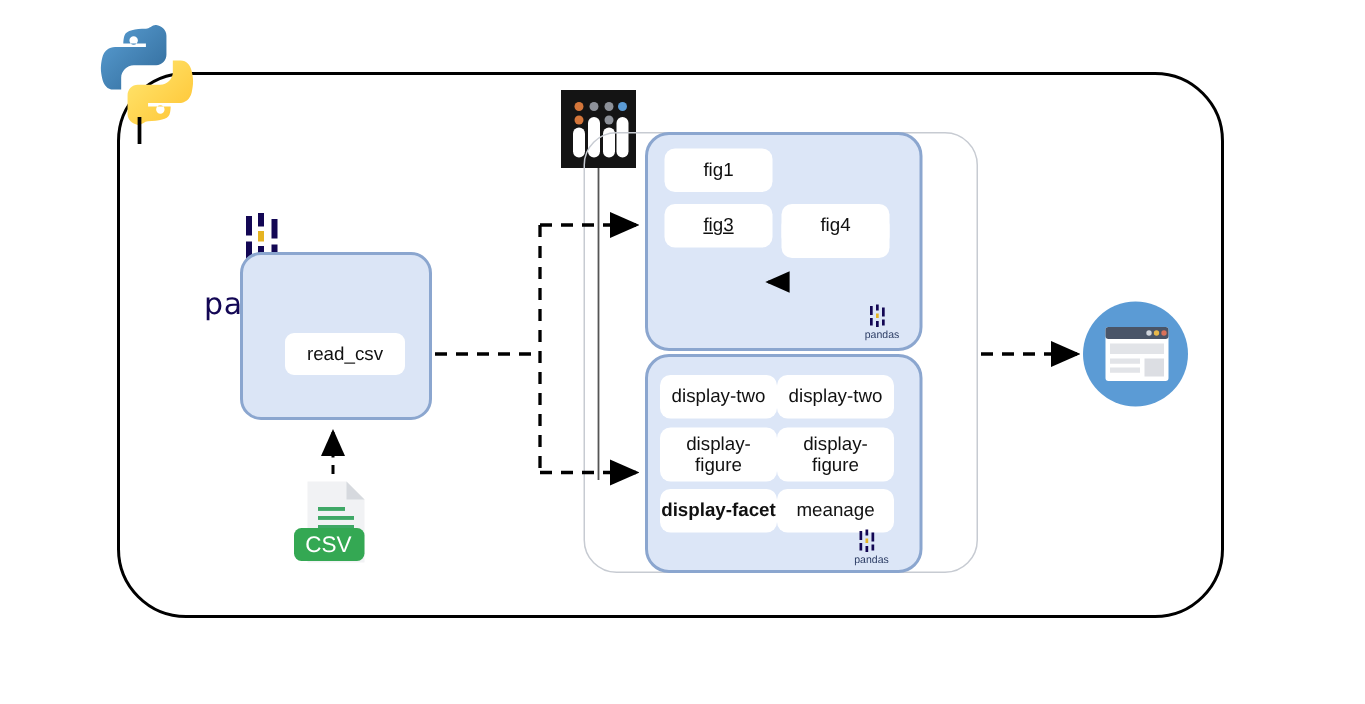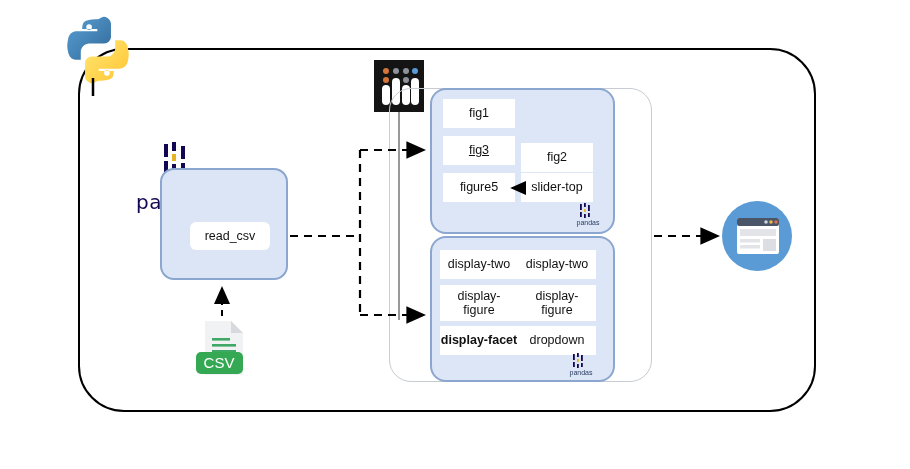--- a/index.html
+++ b/index.html
@@ -53,21 +53,21 @@
 
   
   .panel{
     position:absolute;background:#dce6f7;border:2.2px solid #8ba6cf;
     border-radius:16px;box-sizing:border-box;
   }
   .panel-figs{left:430px;top:88px;width:185px;height:146px;}
   .panel-display{left:430px;top:236px;width:185px;height:146px;}
 
   .cell{
-    position:absolute;background:#ffffff;border-radius:0;
+    position:absolute;background:#ffffff;border-radius:7px;
     display:flex;align-items:center;justify-content:center;text-align:center;
     font-size:12.5px;color:#111;line-height:1.15;
   }
   .cell.two-line{font-size:12.5px;}
 
   .panel-pandas-mark{position:absolute;width:36px;height:24px;}
 
   
   .browser-circle{
     position:absolute;left:722px;top:201px;width:70px;height:70px;
@@ -145,22 +145,21 @@
     </svg>
   </div>
 
   <div class="dash-container"></div>
 
   <div class="panel panel-figs"></div>
 
   <div class="cell" style="left:443px;top:99px;width:72px;height:29px;">fig1</div>
   <div class="cell" style="left:521px;top:99px;width:72px;height:29px;margin-top:44px;">fig2</div>
   <div class="cell" style="left:443px;top:136px;width:72px;height:29px;text-decoration:underline;">fig3</div>
-  <div class="cell" style="left:443px;top:173px;width:72px;height:29px;">figure5</div>
-  <div class="cell" style="left:521px;top:173px;width:72px;height:29px;">slider-top</div>
+  <div class="cell" style="left:521px;top:136px;width:72px;height:29px;">fig4</div>
 
   <div class="panel-pandas-mark" style="left:570px;top:203px;">
     <svg viewBox="0 0 36 24" width="36" height="24">
       <rect x="10" y="1" width="1.8" height="6" fill="#130754"></rect>
       <rect x="10" y="9" width="1.8" height="5" fill="#130754"></rect>
       <rect x="14" y="0" width="1.8" height="4" fill="#130754"></rect>
       <rect x="14" y="6" width="1.8" height="3" fill="#e6b422"></rect>
       <rect x="14" y="11" width="1.8" height="4" fill="#130754"></rect>
       <rect x="18" y="2" width="1.8" height="6" fill="#130754"></rect>
       <rect x="18" y="10" width="1.8" height="4" fill="#130754"></rect>
@@ -176,21 +175,21 @@
   <div class="cell two-line" style="left:440px;top:285px;width:78px;height:36px;flex-direction:column;">
     <span>display-</span>
     <span>figure</span>
   </div>
   <div class="cell two-line" style="left:518px;top:285px;width:78px;height:36px;flex-direction:column;">
     <span>display-</span>
     <span>figure</span>
   </div>
 
   <div class="cell" style="left:440px;top:326px;width:78px;height:29px;font-weight:bold;">display-facet</div>
-  <div class="cell" style="left:518px;top:326px;width:78px;height:29px;">dropdown</div>
+  <div class="cell" style="left:518px;top:326px;width:78px;height:29px;">meanage</div>
 
   <div class="panel-pandas-mark" style="left:563px;top:353px;">
     <svg viewBox="0 0 36 24" width="36" height="24">
       <rect x="10" y="1" width="1.8" height="6" fill="#130754"></rect>
       <rect x="10" y="9" width="1.8" height="5" fill="#130754"></rect>
       <rect x="14" y="0" width="1.8" height="4" fill="#130754"></rect>
       <rect x="14" y="6" width="1.8" height="3" fill="#e6b422"></rect>
       <rect x="14" y="11" width="1.8" height="4" fill="#130754"></rect>
       <rect x="18" y="2" width="1.8" height="6" fill="#130754"></rect>
       <rect x="18" y="10" width="1.8" height="4" fill="#130754"></rect>

